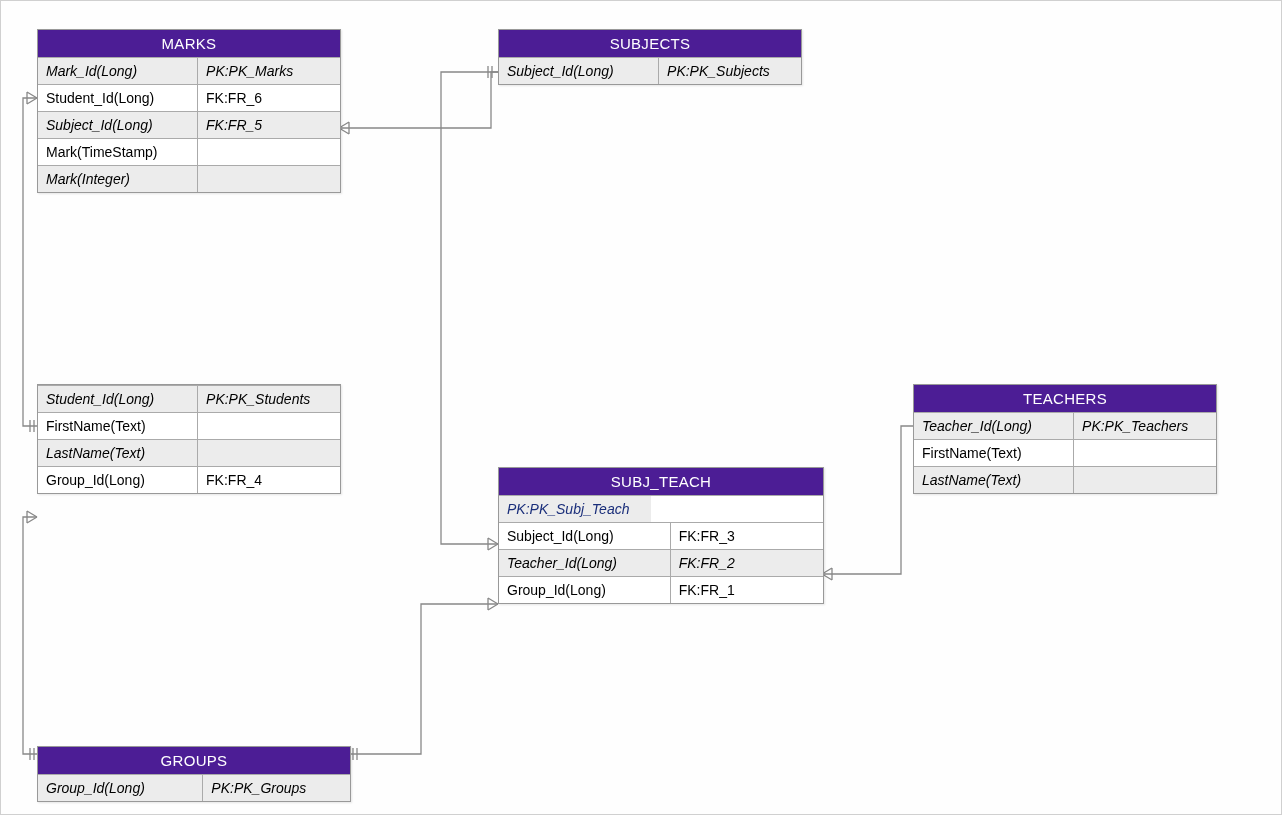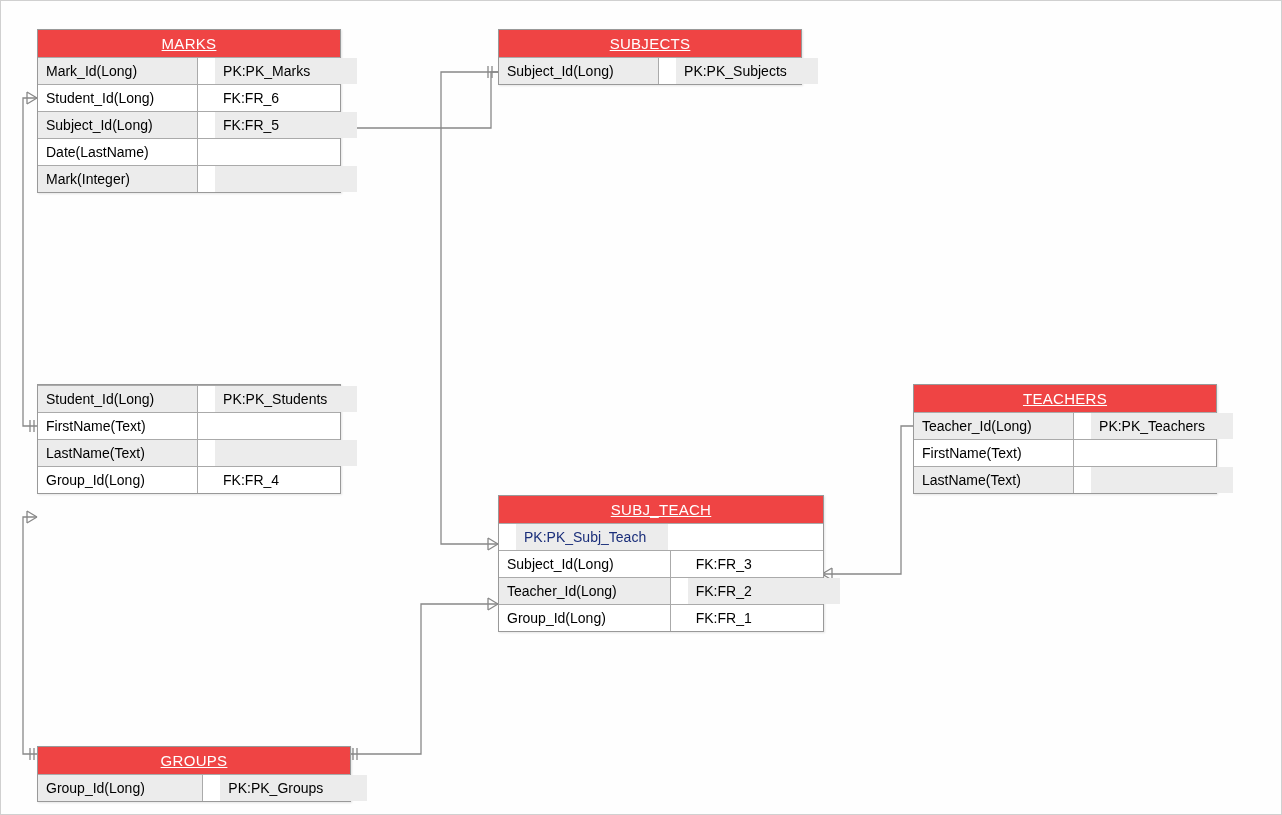--- a/index.html
+++ b/index.html
@@ -17,42 +17,41 @@
     border: 1px solid #d0d0d0;
     box-sizing: border-box;
   }
   .entity {
     position: absolute;
     border: 1px solid #999;
     background: #fff;
     box-shadow: 1px 1px 2px rgba(0,0,0,0.1);
   }
   .entity-header {
-    background: #ef4444;
+    background: #4c1d95;
     color: #fff;
     font-weight: normal;
     text-align: center;
     padding: 5px 24px;
     font-size: 15px;
     letter-spacing: 0.3px;
-    text-decoration: underline;
   }
   .entity-row {
     display: flex;
     border-top: 1px solid #aaa;
   }
   .cell {
     padding: 5px 8px;
     box-sizing: border-box;
     overflow: hidden;
     white-space: nowrap;
   }
   .cell.name { flex: 0 0 53%; border-right: 1px solid #aaa; }
-  .cell.key  { flex: 0 0 47%; margin-left: 17px; }
-  .shade .cell { background: #ececec; }
+  .cell.key  { flex: 0 0 47%; }
+  .shade .cell { background: #ececec; font-style: italic; }
   .pk-blue { color: #1a2e7a; }
   svg.wires { position:absolute; left:0; top:0; width:1282px; height:815px; pointer-events:none; }
   svg .conn { stroke:#888; stroke-width:1.3; fill:none; }
 </style>
 </head>
 <body>
 
 <div class="canvas">
 
   <svg class="wires">
@@ -103,21 +102,21 @@
     </div>
     <div class="entity-row">
       <div class="cell name">Student_Id(Long)</div>
       <div class="cell key">FK:FR_6</div>
     </div>
     <div class="entity-row shade">
       <div class="cell name">Subject_Id(Long)</div>
       <div class="cell key">FK:FR_5</div>
     </div>
     <div class="entity-row">
-      <div class="cell name">Date(LastName)</div>
+      <div class="cell name">Mark(TimeStamp)</div>
       <div class="cell key"></div>
     </div>
     <div class="entity-row shade">
       <div class="cell name">Mark(Integer)</div>
       <div class="cell key"></div>
     </div>
   </div>
 
   <div class="entity" style="left:497px; top:28px; width:302px;">
     <div class="entity-header">SUBJECTS</div>
@@ -139,21 +138,21 @@
     <div class="entity-row shade">
       <div class="cell name">LastName(Text)</div>
       <div class="cell key"></div>
     </div>
     <div class="entity-row">
       <div class="cell name">Group_Id(Long)</div>
       <div class="cell key">FK:FR_4</div>
     </div>
   </div>
 
-  <div class="entity" style="left:497px; top:494px; width:324px;">
+  <div class="entity" style="left:497px; top:466px; width:324px;">
     <div class="entity-header">SUBJ_TEACH</div>
     <div class="entity-row shade">
       <div class="cell key pk-blue">PK:PK_Subj_Teach</div>
     </div>
     <div class="entity-row">
       <div class="cell name">Subject_Id(Long)</div>
       <div class="cell key">FK:FR_3</div>
     </div>
     <div class="entity-row shade">
       <div class="cell name">Teacher_Id(Long)</div>

